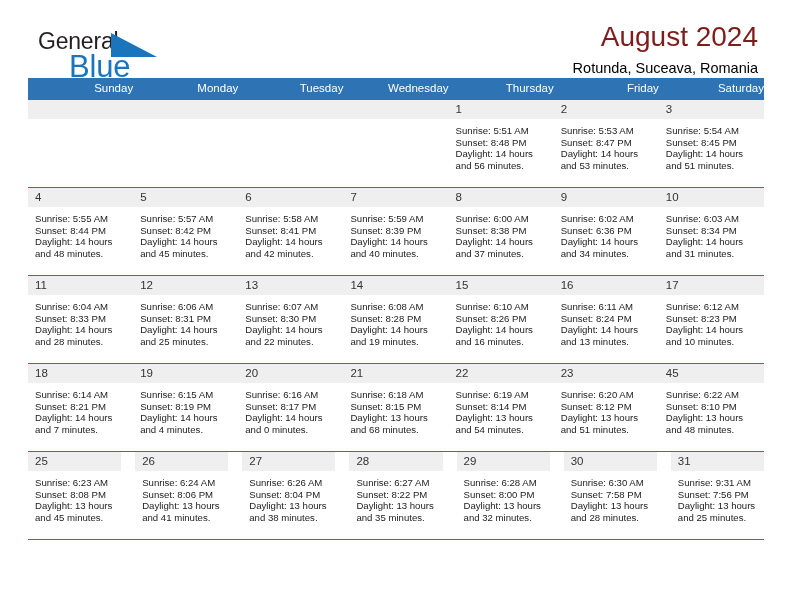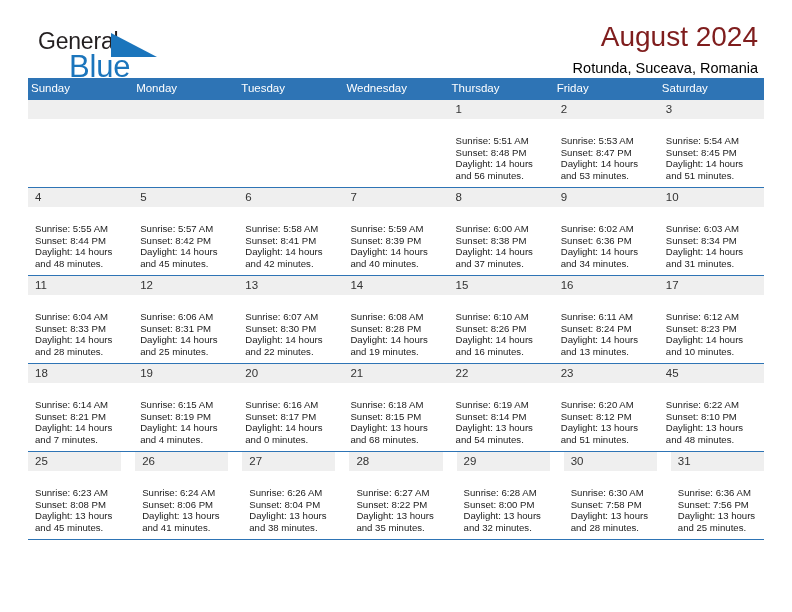--- a/index.html
+++ b/index.html
@@ -28,34 +28,34 @@
   .title-wrap { position: absolute; right: 6px; top: 22px; text-align: right; }
   .cal-title { font-size: 28px; font-weight: normal; color: #7f1d1d; line-height: 1.1; }
   .cal-subtitle { font-size: 14.5px; color: #000; margin-top: 7px; }
 
   
   .calendar { width: 736px; margin-top: 2px; }
 
   .dow-row { display: flex; background: #2e74b5; }
   .dow {
     flex: 1 1 0; height: 21px; line-height: 21px;
-    color: #ffffff; font-size: 11.5px; padding-left: 3px;
+    color: #ffffff; font-size: 11.5px; padding-left: 3px; text-align: right;
   }
 
   .week { display: flex; border-top: 1px solid #2e74b5; }
   .week:last-child { border-bottom: 1px solid #2e74b5; gap: 14px; }
 
   .cell { flex: 1 1 0; width: 105.14px; min-height: 87px; background: #ffffff; }
   .cell-num {
     height: 19px; line-height: 19px;
     background: #efefef; color: #333333;
     font-size: 11.5px; padding-left: 7px;
   }
   .cell.empty .cell-num { background: #efefef; }
-  .cell-body { padding: 16px 6px 0 7px; }
+  .cell-body { padding: 6px 6px 0 7px; }
   .cell-line { font-size: 9.6px; line-height: 11.6px; color: #222; white-space: nowrap; }
 </style>
 </head>
 <body>
 
 <div class="page">
 
   <div class="header">
 
     <div class="brand">
@@ -377,21 +377,21 @@
             <div class="cell-body">
               <div class="cell-line">Sunrise: 6:30 AM</div>
               <div class="cell-line">Sunset: 7:58 PM</div>
               <div class="cell-line">Daylight: 13 hours</div>
               <div class="cell-line">and 28 minutes.</div>
             </div>
           </div>
           <div class="cell">
             <div class="cell-num">31</div>
             <div class="cell-body">
-              <div class="cell-line">Sunrise: 6:36 AM</div>
+              <div class="cell-line">Sunrise: 9:31 AM</div>
               <div class="cell-line">Sunset: 7:56 PM</div>
               <div class="cell-line">Daylight: 13 hours</div>
               <div class="cell-line">and 25 minutes.</div>
             </div>
           </div>
         </div>
       </div>
   </div>
 
 </div>

